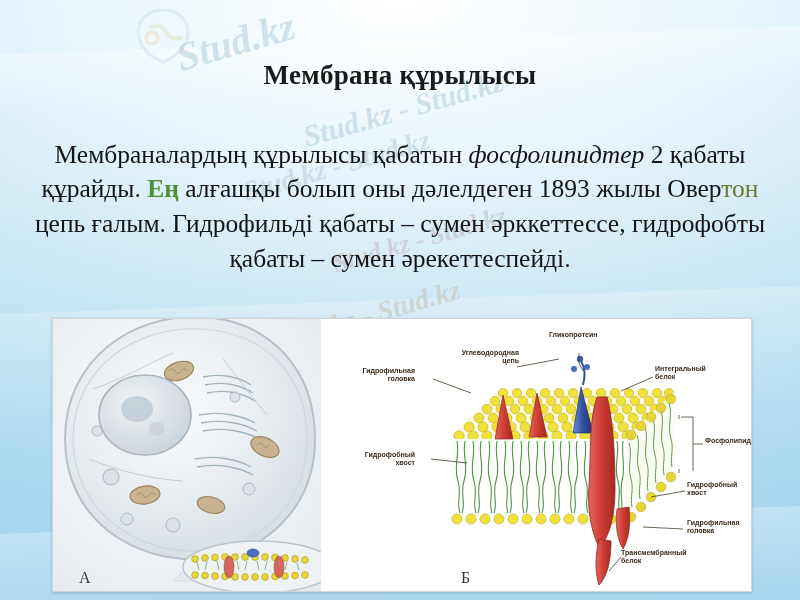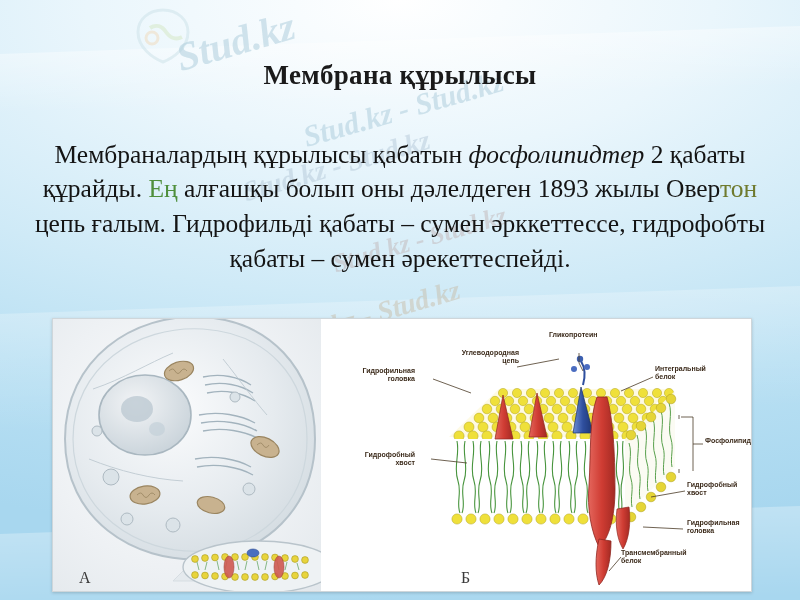--- a/index.html
+++ b/index.html
@@ -85,21 +85,21 @@
     left: 32px;
     width: 736px;
     text-align: center;
     font-size: 25.5px;
     line-height: 1.36;
     color: #141414;
   }
   #body-text .em {
     font-style: italic;
   }
-  #body-text .green { color: #4f8f3c; }
+  #body-text .green { color: #4f8f3c; font-weight: bold; }
   #body-text .olive { color: #6f7a2e; }
 
   
   #figure {
     position: absolute;
     left: 52px;
     top: 318px;
     width: 698px;
     height: 272px;
     background: #ffffff;

